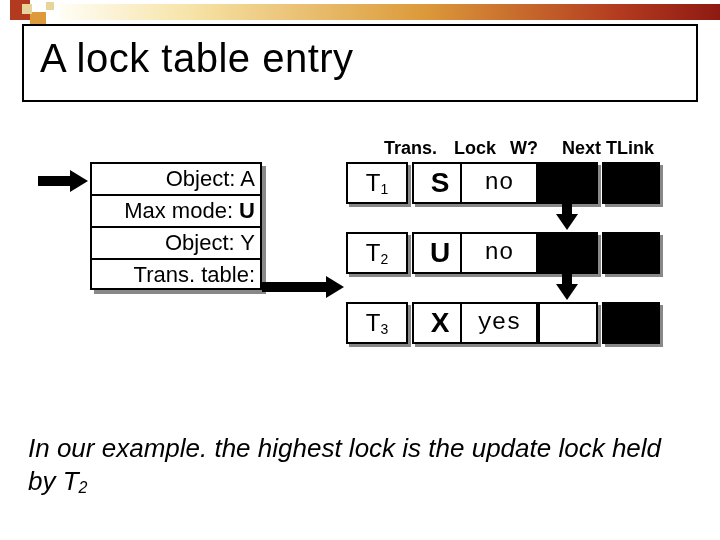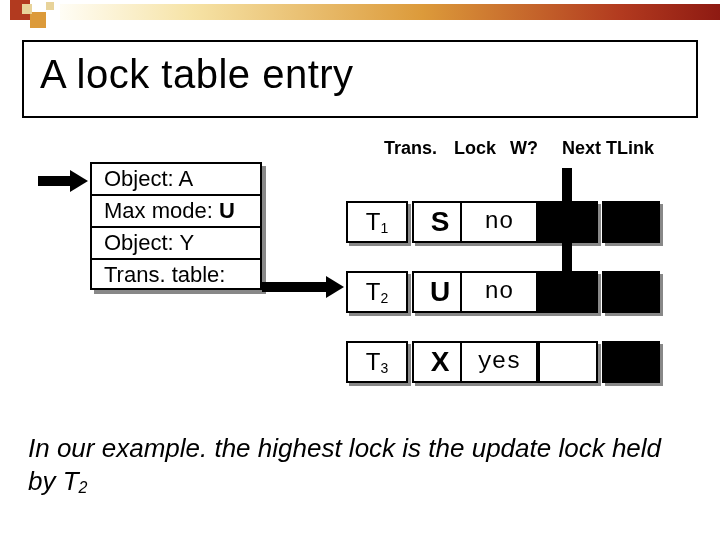--- a/index.html
+++ b/index.html
@@ -6,40 +6,40 @@
   .stage{position:relative;width:720px;height:540px;background:#fff;}
 
   
   .topbar{position:absolute;left:0;top:0;width:720px;height:28px;}
   .grad{position:absolute;left:60px;top:4px;width:660px;height:16px;
         background:linear-gradient(to right,#fffdf5 0%,#f6e3a6 20%,#dc9a3a 55%,#b23a1f 85%,#8e1a12 100%);}
   .sq{position:absolute;background:#b23a1f;}
   .sq.gold{background:#dc9a3a;}
   .sq.tan{background:#e8d39a;}
 
-  .titlebox{position:absolute;left:22px;top:40px;width:676px;height:78px;
+  .titlebox{position:absolute;left:22px;top:24px;width:676px;height:78px;
             border:2px solid #000;background:#fff;box-sizing:border-box;
             padding:10px 16px;}
   .titlebox span{font-size:40px;letter-spacing:0.5px;}
 
   .objbox{position:absolute;left:90px;top:162px;width:172px;height:128px;
           border:2px solid #000;box-sizing:border-box;
           box-shadow:4px 4px 0 #888;background:#fff;font-size:22px;}
-  .objbox .row{border-bottom:2px solid #000;padding:1px 12px;height:28px;line-height:28px;text-align:left;}
+  .objbox .row{border-bottom:2px solid #000;padding:1px 5px;height:28px;line-height:28px;text-align:right;}
   .objbox .row:last-child{border-bottom:none;}
   .objbox b{font-weight:bold;}
 
   .arrow-in{position:absolute;left:38px;top:172px;width:50px;height:18px;}
   .arrow-in .shaft{position:absolute;left:0;top:4px;width:34px;height:10px;background:#000;}
   .arrow-in .head{position:absolute;left:32px;top:-2px;width:0;height:0;
                   border-left:18px solid #000;border-top:11px solid transparent;border-bottom:11px solid transparent;}
 
   .hdr{position:absolute;top:138px;font-size:18px;font-weight:bold;margin-left:40px;}
 
-  .trow{position:absolute;width:320px;height:42px;margin-top:39px;}
+  .trow{position:absolute;width:320px;height:42px;}
   .cell{position:absolute;top:0;height:42px;border:2px solid #000;box-sizing:border-box;
         box-shadow:3px 3px 0 #888;background:#fff;text-align:center;line-height:38px;font-size:24px;}
   .cell.c1{left:0;width:62px;}
   .cell.c2{left:66px;width:56px;font-size:28px;font-weight:bold;}
   .cell.c3{left:114px;width:78px;font-family:Liberation Mono, monospace;}
   .cell.c4{left:192px;width:60px;background:#000;}
   .cell.c4.white{background:#fff;}
   .cell.c5{left:256px;width:58px;background:#000;}
   .cell .sub{font-size:14px;vertical-align:-3px;}
 

